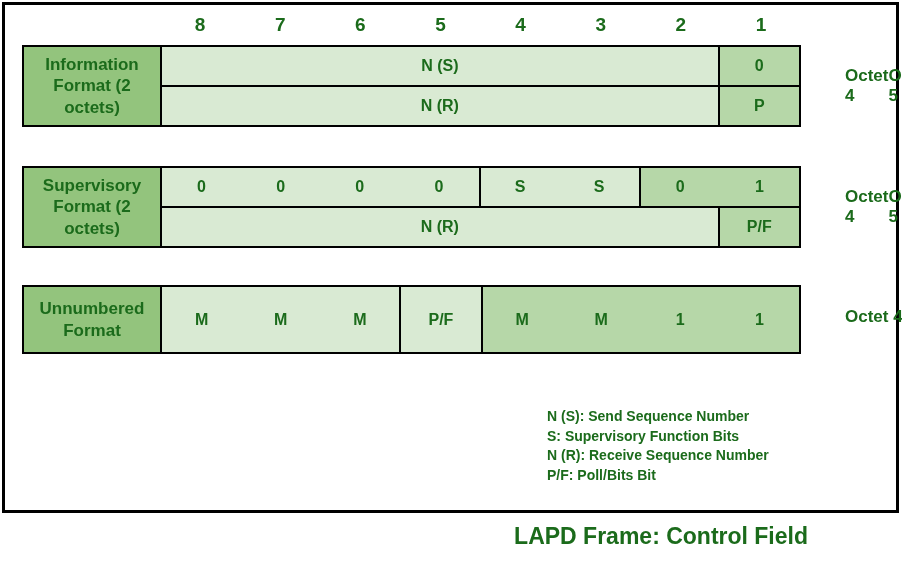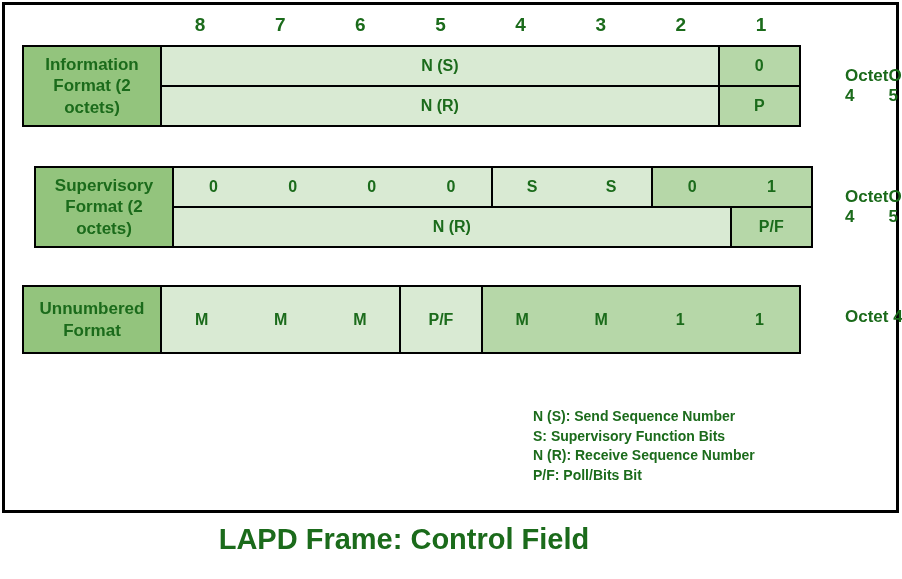--- a/index.html
+++ b/index.html
@@ -31,21 +31,21 @@
     flex:1;text-align:center;font-size:19px;line-height:28px;
   }
   
   .fmt-table{
     position:absolute;left:17px;width:779px;
     display:flex;
     border:2px solid var(--border);
     box-sizing:border-box;
   }
   .fmt-table.t-info{top:40px;height:82px;}
-  .fmt-table.t-sup{top:161px;height:82px;margin-left:12px;}
+  .fmt-table.t-sup{top:161px;height:82px;}
   .fmt-table.t-unnum{top:280px;height:69px;}
   .fmt-label{
     width:138px;flex:0 0 138px;box-sizing:border-box;
     background:var(--label-bg);
     border-right:2px solid var(--border);
     display:flex;align-items:center;justify-content:center;
     text-align:center;font-size:17px;line-height:1.27;
     padding:0 9px;
   }
   .fmt-rows{flex:1;display:flex;flex-direction:column;min-width:0;}
@@ -66,27 +66,27 @@
   }
   .octet-col.o-info{top:40px;height:82px;}
   .octet-col.o-sup{top:161px;height:82px;}
   .octet-col.o-unnum{top:280px;height:63px;}
   .octet-label{
     flex:1;display:flex;align-items:center;
     font-size:17px;
   }
   
   .legend{
-    position:absolute;left:528px;top:402px;width:330px;
+    position:absolute;left:542px;top:402px;width:330px;
     text-align:left;font-size:14px;line-height:19.5px;
   }
   
   .page-title{
     position:absolute;left:0;top:523px;width:808px;
-    text-align:center;font-size:29px;
+    text-align:right;font-size:23px;
   }
 </style>
 </head>
 <body>
 
 <div class="figure">
 
   <div class="bit-headers">
     <span>8</span>
     <span>7</span>

